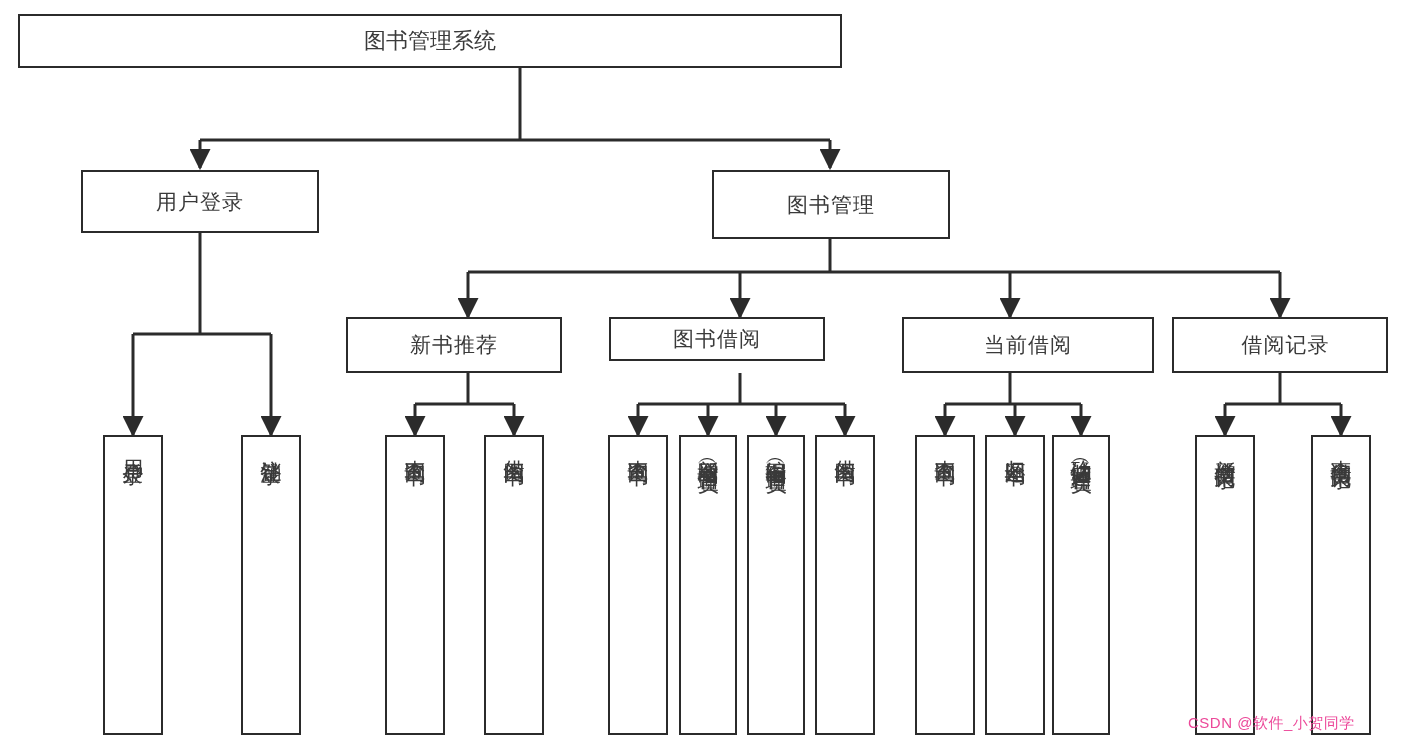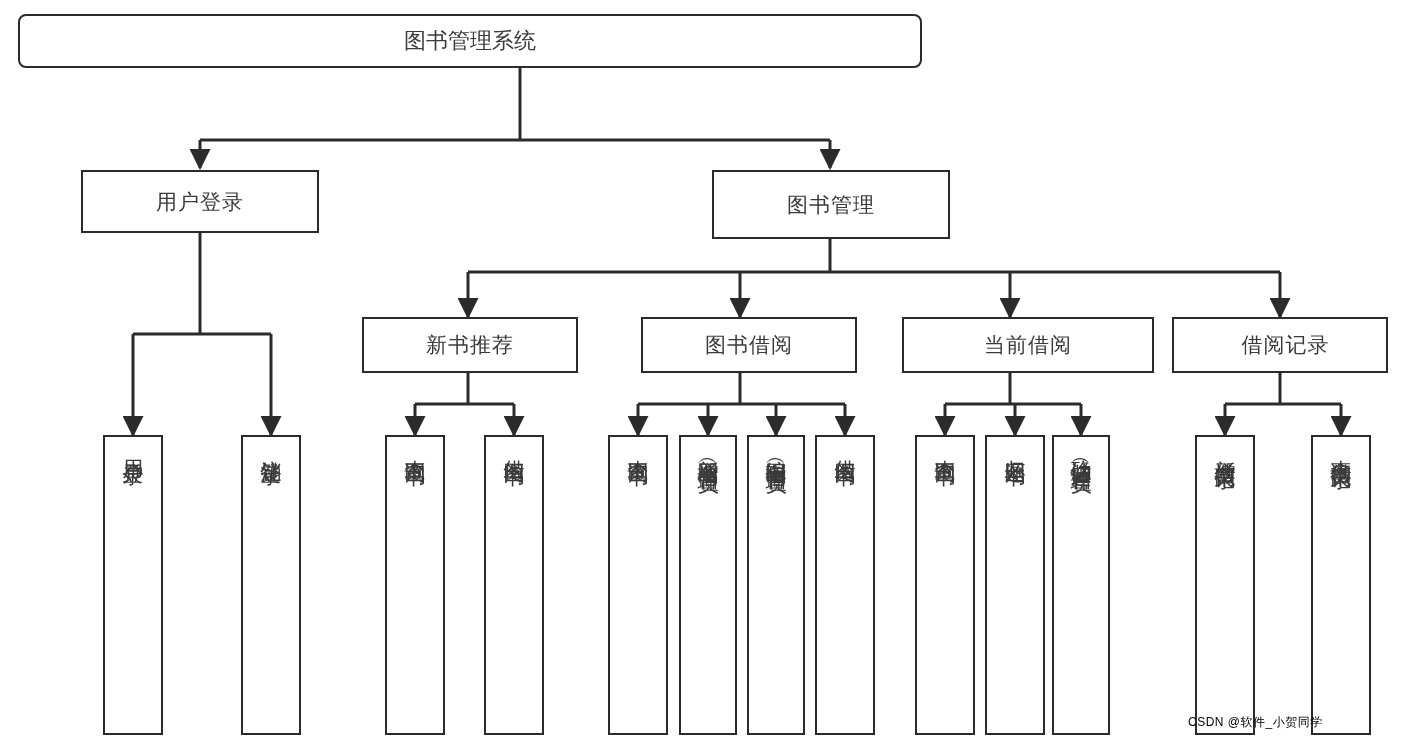--- a/index.html
+++ b/index.html
@@ -32,22 +32,22 @@
     font-size:21px;
     letter-spacing:2px;
     padding-top:6px;
     line-height:1.04;
     justify-content:flex-start;
     align-items:center;
   }
   .watermark{
     position:absolute;
     left:1188px;top:714px;
-    font-size:12px;
-    color:#000000;
+    font-size:15px;
+    color:#ec4899;
     white-space:nowrap;
     z-index:3;
     letter-spacing:0.5px;
   }
 </style>
 </head>
 <body>
 
 <div id="stage">
 
@@ -94,27 +94,27 @@
       <path d="M 1015 404 L 1015 435" marker-end="url(#arrow)"></path>
       <path d="M 1081 404 L 1081 435" marker-end="url(#arrow)"></path>
 
       <path d="M 1280 373 L 1280 404"></path>
       <path d="M 1225 404 L 1341 404"></path>
       <path d="M 1225 404 L 1225 435" marker-end="url(#arrow)"></path>
       <path d="M 1341 404 L 1341 435" marker-end="url(#arrow)"></path>
     </g>
   </svg>
 
-  <div class="node root" style="left:18px;top:14px;width:904px;height:54px;border-radius:8px;">图书管理系统</div>
+  <div class="node root" style="left:18px;top:14px;width:824px;height:54px;">图书管理系统</div>
 
   <div class="node horiz" style="left:81px;top:170px;width:238px;height:63px;">用户登录</div>
   <div class="node horiz" style="left:712px;top:170px;width:238px;height:69px;">图书管理</div>
 
-  <div class="node horiz" style="left:362px;top:317px;width:216px;height:56px;">新书推荐</div>
-  <div class="node horiz" style="left:641px;top:317px;width:216px;height:56px;">图书借阅</div>
+  <div class="node horiz" style="left:346px;top:317px;width:216px;height:56px;">新书推荐</div>
+  <div class="node horiz" style="left:609px;top:317px;width:216px;height:44px;">图书借阅</div>
   <div class="node horiz" style="left:902px;top:317px;width:252px;height:56px;">当前借阅</div>
   <div class="node horiz" style="left:1172px;top:317px;width:216px;height:56px;padding-left:11px;">借阅记录</div>
 
   <div class="node vert" style="left:103px;top:435px;width:60px;height:300px;">用户登录</div>
   <div class="node vert" style="left:241px;top:435px;width:60px;height:300px;">注销登录</div>
 
   <div class="node vert" style="left:385px;top:435px;width:60px;height:300px;">查询图书</div>
   <div class="node vert" style="left:484px;top:435px;width:60px;height:300px;">借阅图书</div>
 
   <div class="node vert" style="left:608px;top:435px;width:60px;height:300px;">查询图书</div>

